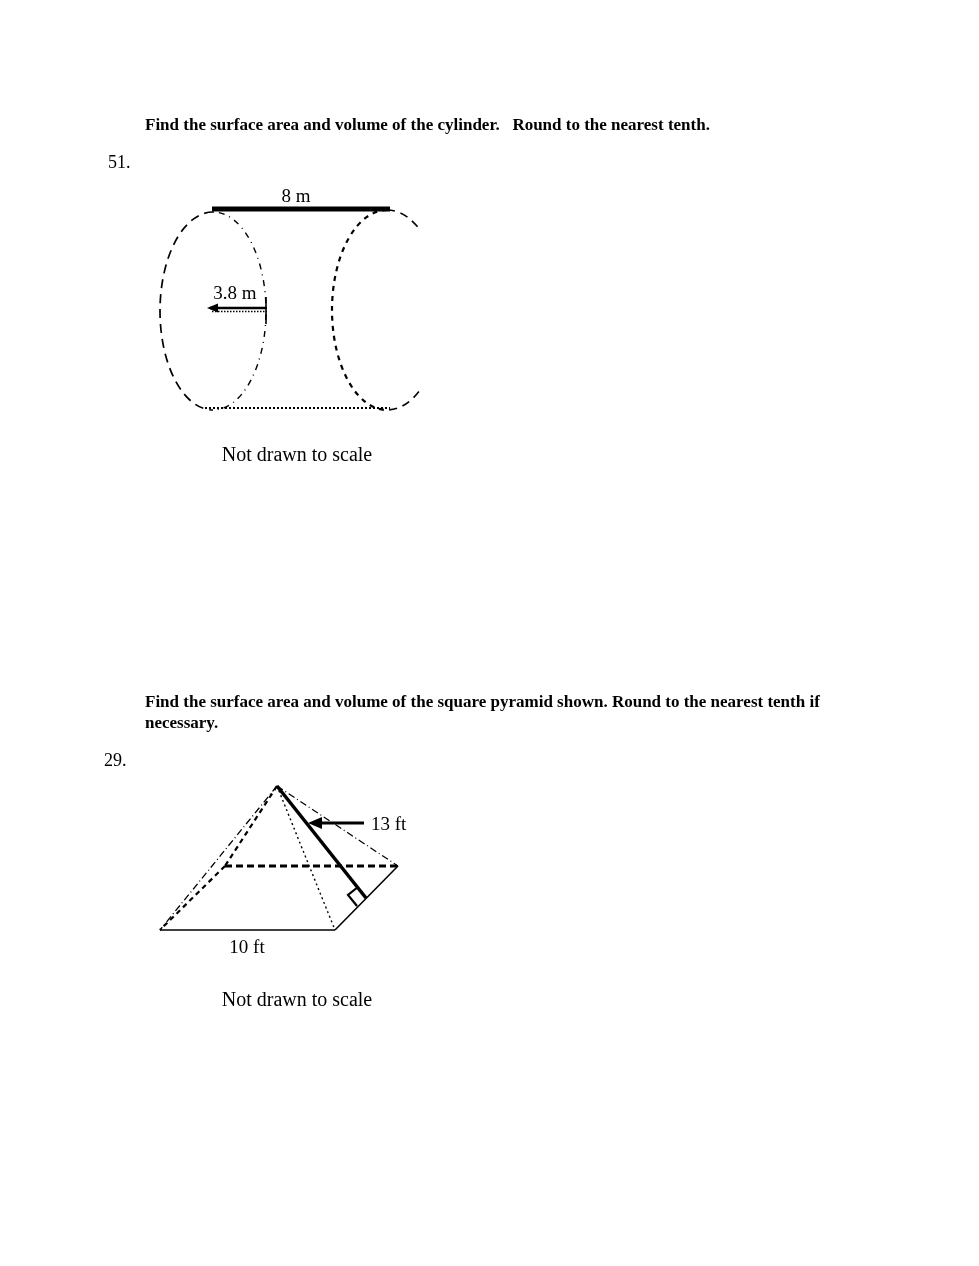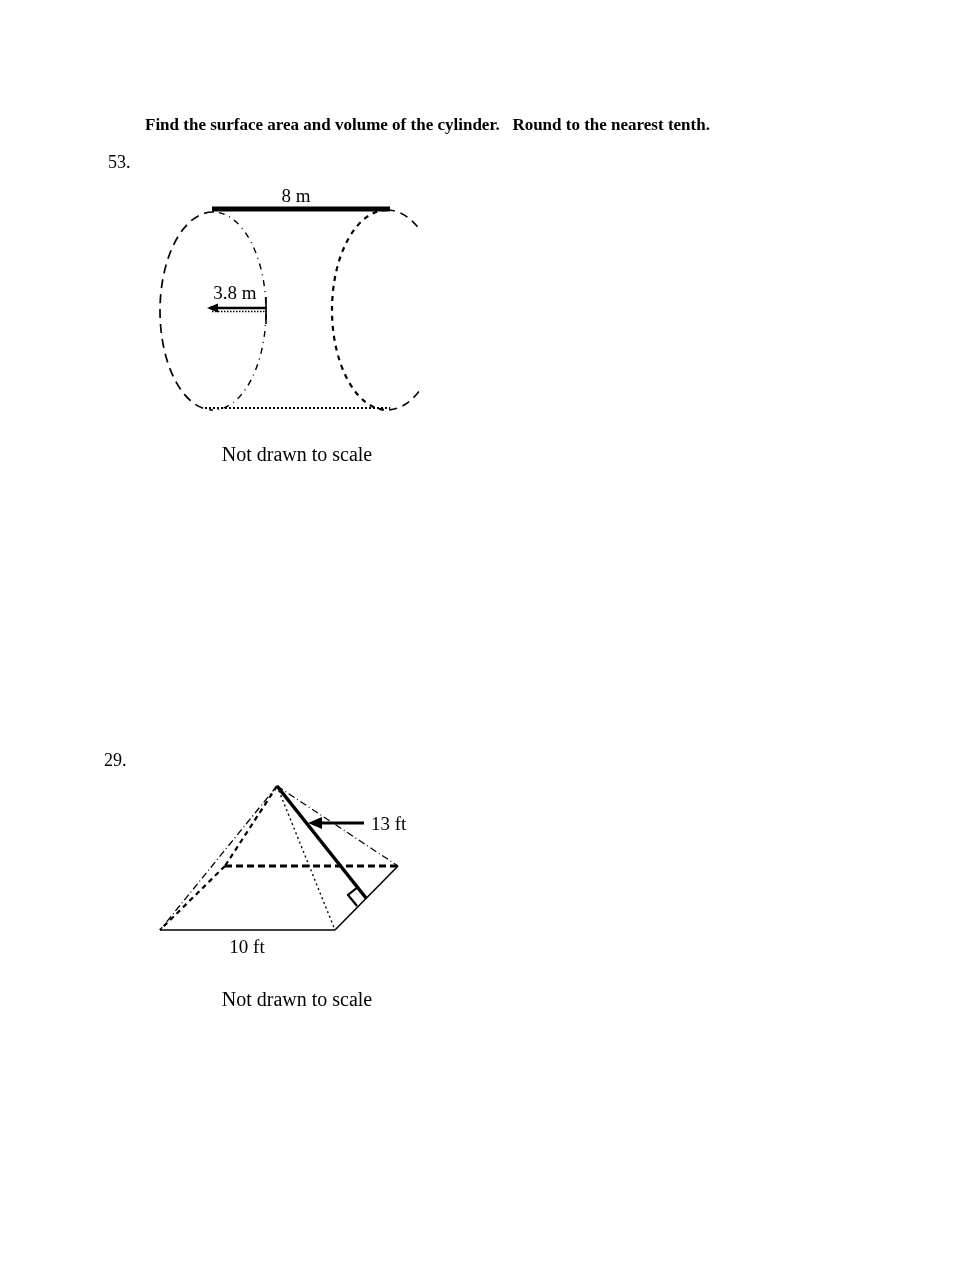--- a/index.html
+++ b/index.html
@@ -45,21 +45,21 @@
   .fig-label { font-size: 19px; }
   .fig-caption { font-size: 20px; }
 </style>
 </head>
 <body>
 
 <div class="page">
 
   <div class="prompt prompt-1">Find the surface area and volume of the cylinder.   Round to the nearest tenth.</div>
 
-  <div class="prob-number num-1">53.</div>
+  <div class="prob-number num-1">51.</div>
 
   <svg class="figure-svg fig-1" width="270" height="295" viewBox="0 0 270 295">
 
     <line x1="62" y1="29" x2="240" y2="29" stroke="#000" stroke-width="5"></line>
 
     <path d="M 63 32 A 53 99 0 0 0 63 230" fill="none" stroke="#000" stroke-width="1.7" stroke-dasharray="9 6"></path>
 
     <path d="M 63 32 A 53 99 0 0 1 63 230" fill="none" stroke="#000" stroke-width="1.4" stroke-dasharray="1 5 6 5"></path>
 
     <path d="M 237 30 A 55 100 0 0 0 237 230" fill="none" stroke="#000" stroke-width="2.2" stroke-dasharray="5 5"></path>
@@ -71,20 +71,21 @@
     <line x1="60" y1="128" x2="117" y2="128" stroke="#000" stroke-width="2.5"></line>
     <line x1="62" y1="131.5" x2="117" y2="131.5" stroke="#000" stroke-width="1.5" stroke-dasharray="1.5 1.5"></line>
     <polygon points="57,128 68,123.5 68,132.5" fill="#000"></polygon>
     <line x1="116" y1="117" x2="116" y2="144" stroke="#000" stroke-width="1.6"></line>
 
     <text class="fig-label" x="146" y="22" text-anchor="middle">8 m</text>
     <text class="fig-label" x="85" y="119" text-anchor="middle">3.8 m</text>
     <text class="fig-caption" x="147" y="281" text-anchor="middle">Not drawn to scale</text>
   </svg>
 
+  <div class="prompt prompt-2">Find the surface area and volume of the square pyramid shown. Round to the nearest tenth if necessary.</div>
 
   <div class="prob-number num-2">29.</div>
 
   <svg class="figure-svg fig-2" width="290" height="250" viewBox="0 0 290 250">
 
     <line x1="20" y1="160" x2="195" y2="160" stroke="#000" stroke-width="1.6"></line>
 
     <line x1="195" y1="160" x2="258" y2="96" stroke="#000" stroke-width="1.6"></line>
 
     <line x1="85" y1="96" x2="258" y2="96" stroke="#000" stroke-width="2.8" stroke-dasharray="7 4"></line>

